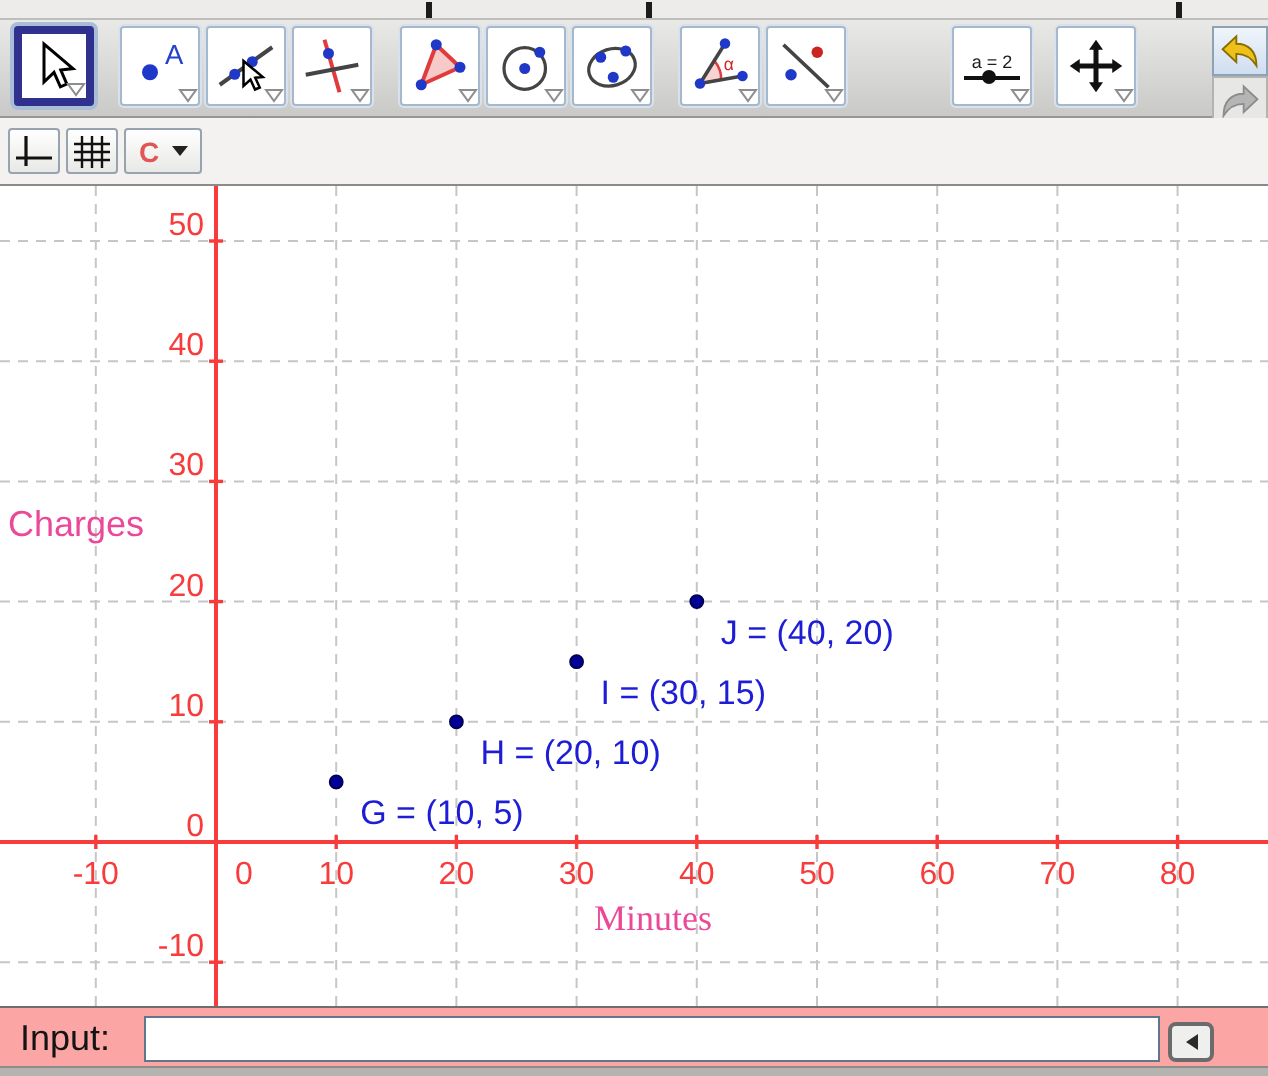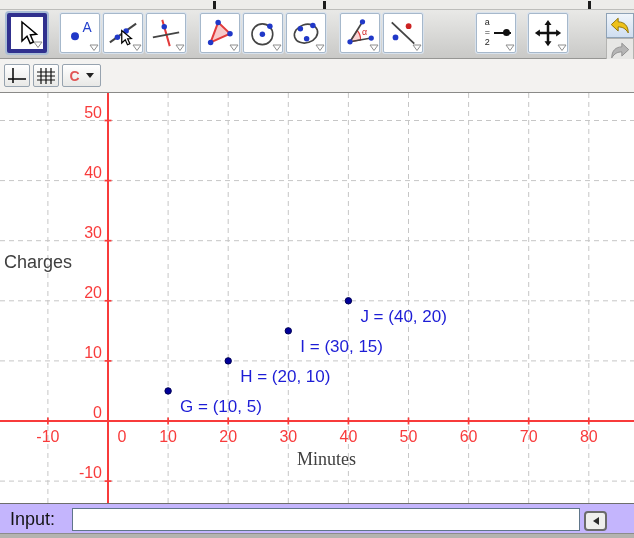--- a/index.html
+++ b/index.html
@@ -14,44 +14,44 @@
   .toolbar{position:absolute;left:0;top:10px;width:634px;height:49px;
     background:linear-gradient(#eauto 0%,#e6e6e4 40%,#c9c9c7 100%);
     background:linear-gradient(#e9e9e7,#c9c9c7);
     border-bottom:1px solid #969694;box-sizing:border-box;}
   .tbtn{position:absolute;top:3px;width:40px;height:40px;background:#fff;
     border:1px solid #a6b8cb;border-radius:2px;box-shadow:0 0 0 1px #d9e2ec;
     padding:0;margin:0;display:flex;align-items:center;justify-content:center;cursor:pointer;}
   .tbtn.selected{border:4px solid #30308e;box-shadow:0 0 0 2px #a9bdd6;}
   .dd{position:absolute;right:0;bottom:0;}
   .abc-label{font-size:12px;color:#1d1d1d;letter-spacing:0.5px;}
-  .slider-wrap{width:30px;display:flex;align-items:center;}
+  .slider-wrap{width:30px;display:flex;flex-direction:column;align-items:center;}
   .slider-label{font-size:9px;color:#1d1d1d;margin-bottom:2px;}
   .slider-line{position:relative;width:28px;height:2px;background:#111;}
   .slider-dot{position:absolute;left:9px;top:-3px;width:7px;height:7px;border-radius:50%;background:#111;}
   .hist{position:absolute;left:606px;top:13px;width:28px;}
   .hbtn{width:28px;height:25px;box-sizing:border-box;border:1px solid #8ea2b6;
     background:linear-gradient(#f0f5fb,#cfdef0);display:flex;align-items:center;justify-content:center;padding:0;cursor:pointer;}
   .hbtn.redo{background:#e7e7e5;border-color:#b3b3b1;}
   
   .stylebar{position:absolute;left:0;top:59px;width:634px;height:34px;background:#f3f2f0;
     border-bottom:1px solid #8a8a88;box-sizing:border-box;}
   .sbtn{position:absolute;top:5px;height:23px;box-sizing:border-box;background:linear-gradient(#ffffff,#e8e8e6);
     border:1px solid #97a3af;border-radius:2px;display:flex;align-items:center;justify-content:center;padding:0;cursor:pointer;}
   .c-label{font-size:14px;font-weight:bold;color:#e05555;margin-right:6px;}
   .caret{width:0;height:0;border-left:4px solid transparent;border-right:4px solid transparent;border-top:5px solid #222;}
   
   .graph{position:absolute;left:0;top:93px;width:634px;height:410px;background:#fff;cursor:crosshair;}
   .graph svg{display:block;}
   .graph svg text{font-family:"Liberation Sans",sans-serif;}
-  .axis-label{position:absolute;font-size:18px;color:#404040;white-space:nowrap;}
+  .axis-label{position:absolute;font-size:18px;color:#ec4899;white-space:nowrap;}
   .ylab{left:4px;top:159px;}
   .xlab{left:297px;top:356px;font-family:Liberation Serif, serif;}
   
-  .inputbar{position:absolute;left:0;top:503px;width:634px;height:30px;background:#c4b5fd;
+  .inputbar{position:absolute;left:0;top:503px;width:634px;height:30px;background:#fca5a5;
     border-top:1px solid #6e6e6c;box-sizing:border-box;}
   .input-label{position:absolute;left:10px;top:5px;font-size:18px;color:#141414;}
   .input-field{position:absolute;left:72px;top:4px;width:498px;height:21px;box-sizing:content-box;
     border:1px solid #60768a;background:#fff;font-size:15px;padding:0 4px;font-family:"Liberation Sans",sans-serif;}
   .help-btn{position:absolute;left:584px;top:7px;width:23px;height:20px;box-sizing:border-box;
     border:2px solid #6b6b6b;border-radius:4px;background:#efefed;display:flex;align-items:center;justify-content:center;padding:0;cursor:pointer;}
   .tri-left{width:0;height:0;border-top:4px solid transparent;border-bottom:4px solid transparent;border-right:6px solid #2b2b2b;}
   .bottom-strip{position:absolute;left:0;top:533px;width:634px;height:5px;background:#b4b3af;border-top:1px solid #8c8c8a;box-sizing:border-box;}
 </style>
 </head>

